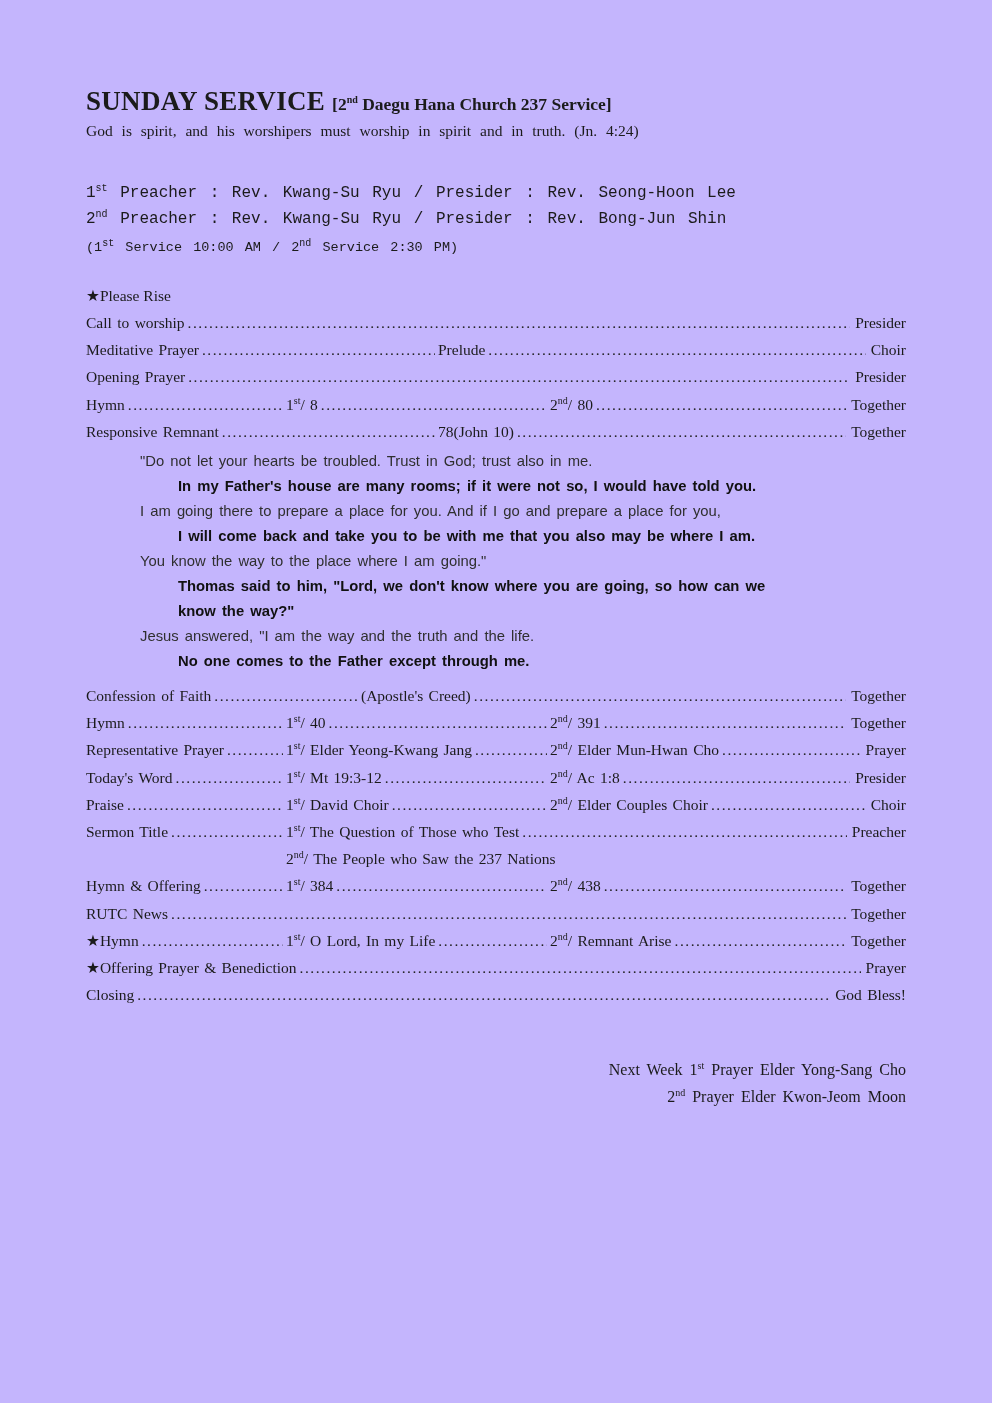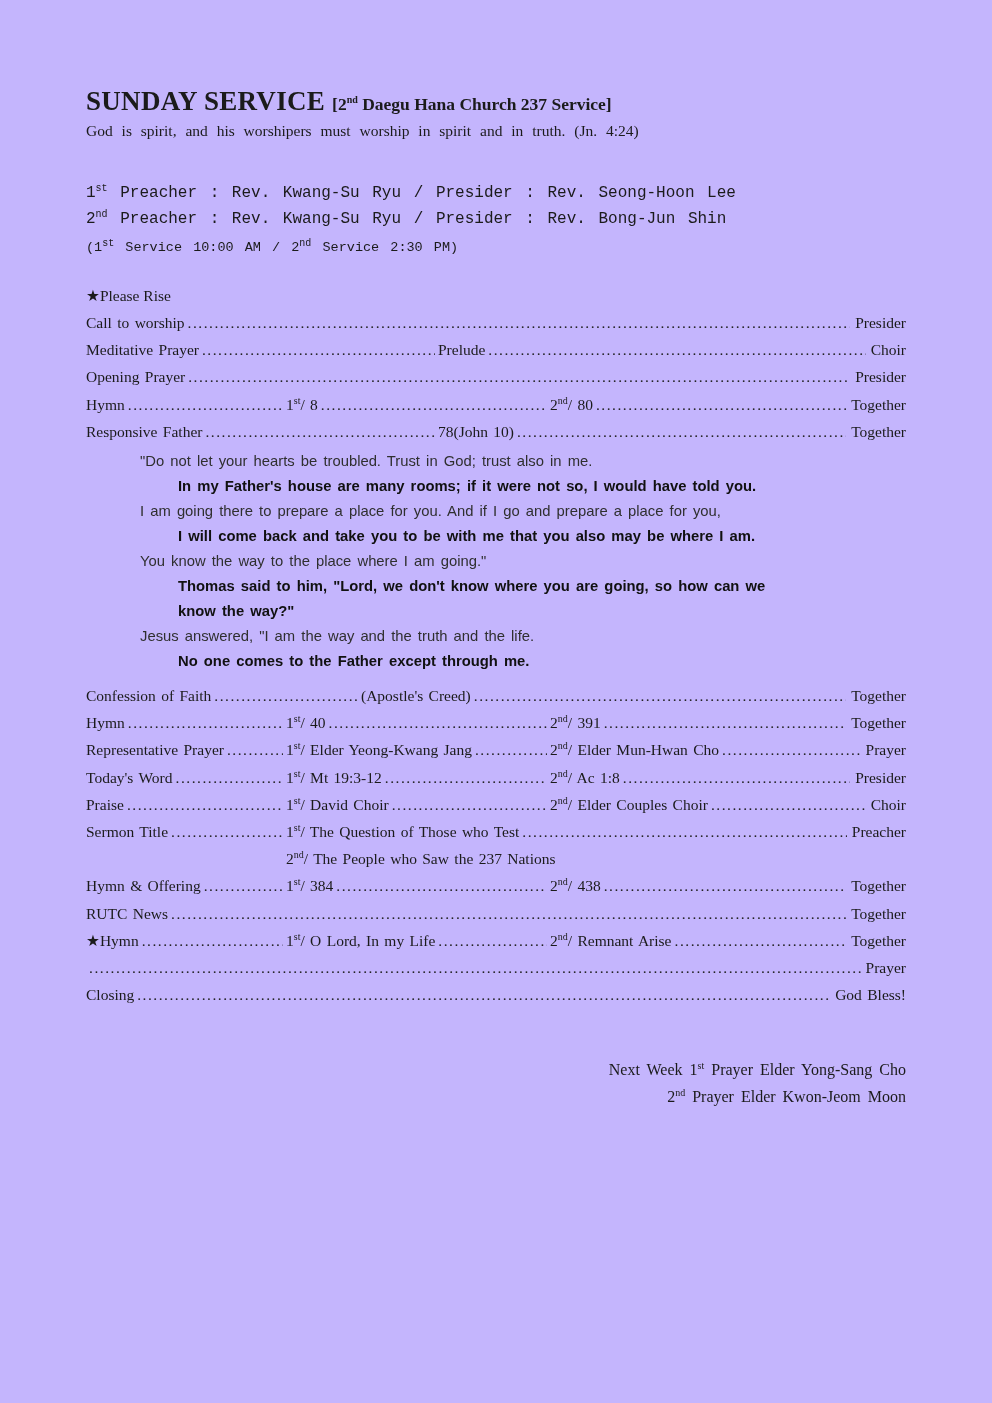--- a/index.html
+++ b/index.html
@@ -112,21 +112,21 @@
         <div class="cell fill">
           <span class="ct">2<sup>nd</sup>/ 80</span>
           <span class="leader"></span>
         </div>
         <div class="cell end">
           <span class="ct">Together</span>
         </div>
       </div>
       <div class="row">
         <div class="cell wm">
-          <span class="ct">Responsive Father</span>
+          <span class="ct">Responsive Remnant</span>
           <span class="leader"></span>
         </div>
         <div class="cell fill">
           <span class="ct">78(John 10)</span>
           <span class="leader"></span>
         </div>
         <div class="cell end">
           <span class="ct">Together</span>
         </div>
       </div>
@@ -274,20 +274,21 @@
         <div class="cell fill">
           <span class="ct">2<sup>nd</sup>/ Remnant Arise</span>
           <span class="leader"></span>
         </div>
         <div class="cell end">
           <span class="ct">Together</span>
         </div>
       </div>
       <div class="row">
         <div class="cell fill">
+          <span class="ct">★Offering Prayer &amp; Benediction</span>
           <span class="leader"></span>
         </div>
         <div class="cell end">
           <span class="ct">Prayer</span>
         </div>
       </div>
       <div class="row">
         <div class="cell fill">
           <span class="ct">Closing</span>
           <span class="leader"></span>

